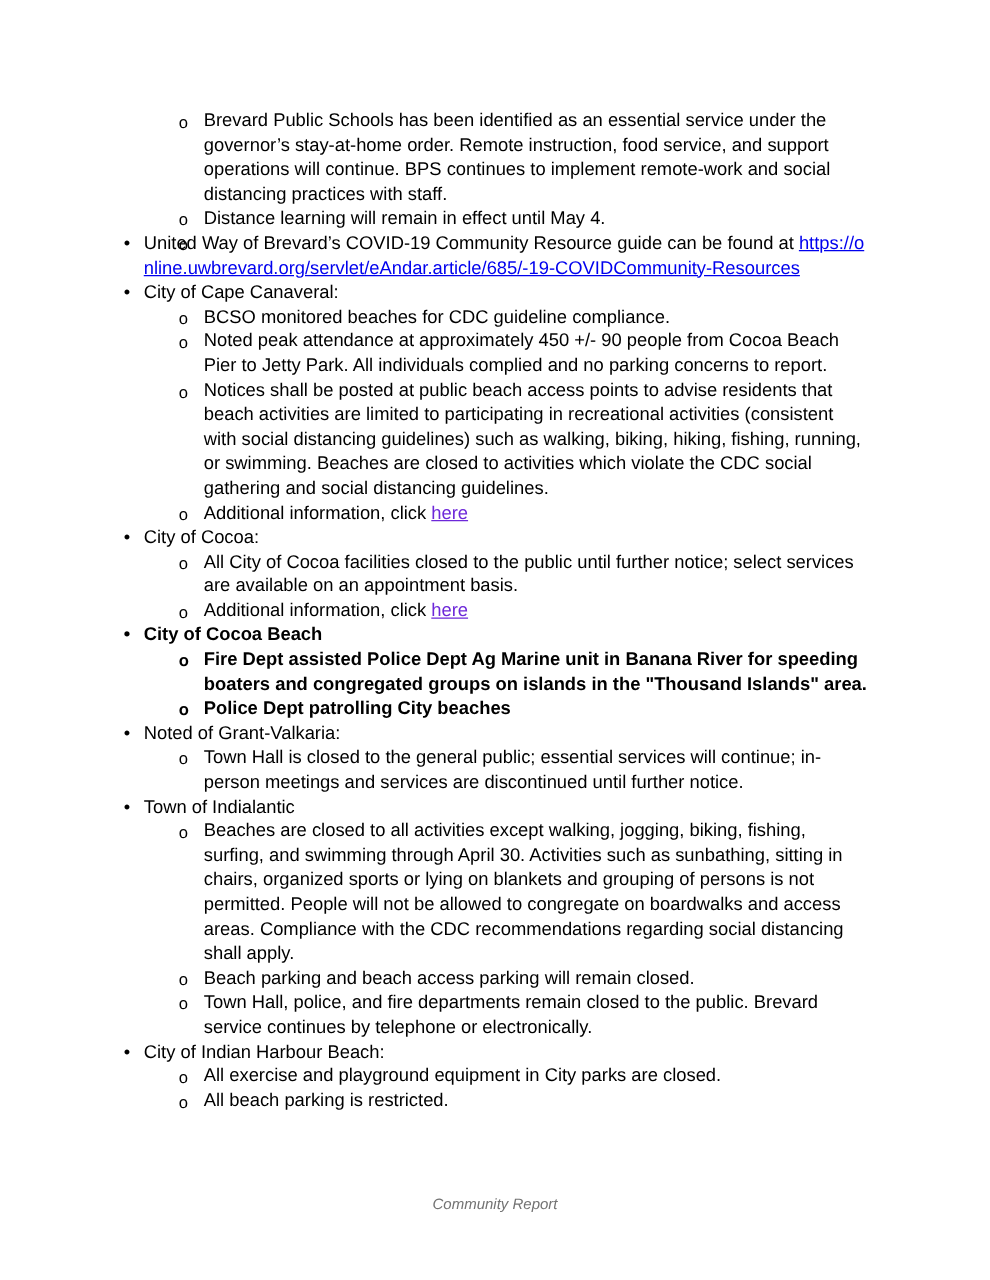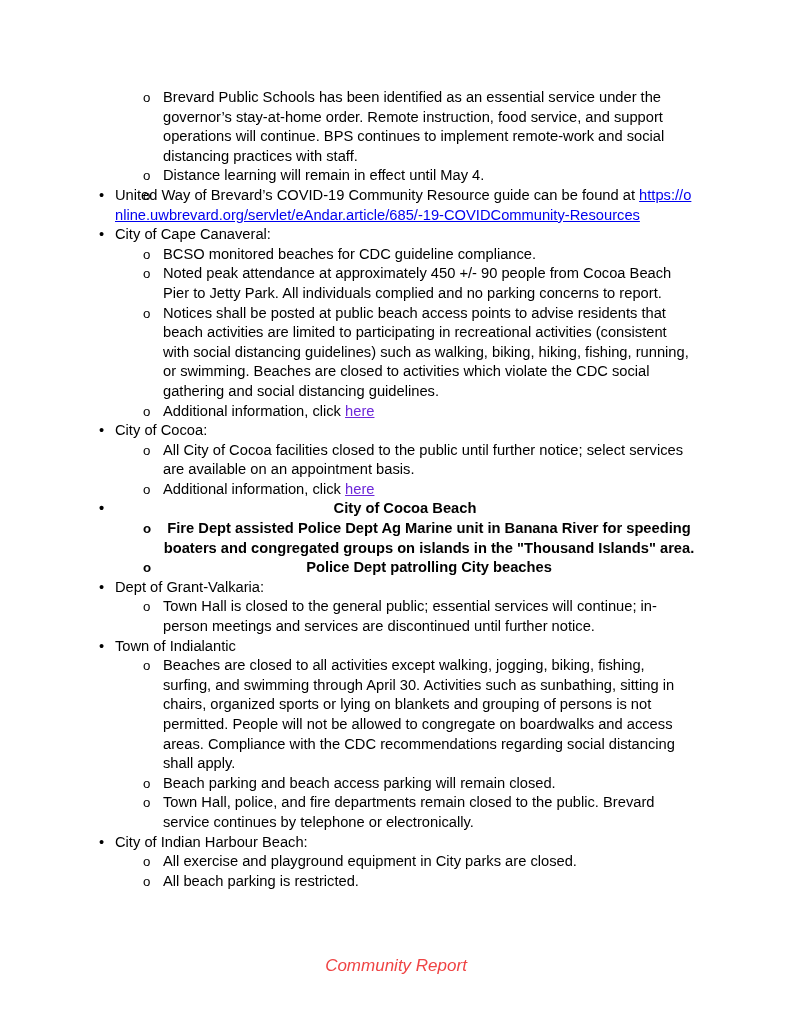--- a/index.html
+++ b/index.html
@@ -64,21 +64,21 @@
     display: block;
   }
   li.b2 > .marker {
     position: absolute;
     left: 143px;
     top: 0;
     font-size: 13.3px;
     line-height: 20.4px;
     width: 12px;
   }
-  .bold, .bold .txt { font-weight: bold; text-align: center; }
+  .bold, .bold .txt { font-weight: bold; }
   .gap-before { margin-top: 9px; }
   a.link {
     color: #6d28d9;
     text-decoration: underline;
   }
   a.url {
     color: #0000ee;
     text-decoration: underline;
     word-break: break-all;
   }
@@ -88,22 +88,22 @@
     line-height: 0;
   }
   .footer {
     position: absolute;
     left: 0;
     right: 0;
     top: 956px;
     text-align: center;
     font-family: "Liberation Sans", sans-serif;
     font-style: italic;
-    font-size: 17px;
-    color: #ef4444;
+    font-size: 12px;
+    color: #737373;
   }
 </style>
 </head>
 <body>
 
 <div class="page">
   <div class="content">
     <ul class="lvl1" id="block-list">
         <li class="b2">
           <span class="marker">o</span>
@@ -159,21 +159,21 @@
         <li class="b2 bold">
           <span class="marker">o</span>
           <span class="txt">Fire Dept assisted Police Dept Ag Marine unit in Banana River for speeding boaters and congregated groups on islands in the "Thousand Islands" area.</span>
         </li>
         <li class="b2 bold">
           <span class="marker">o</span>
           <span class="txt">Police Dept patrolling City beaches</span>
         </li>
         <li class="b1">
           <span class="marker">•</span>
-          <span class="txt">Dept of Grant-Valkaria:</span>
+          <span class="txt">Noted of Grant-Valkaria:</span>
         </li>
         <li class="b2">
           <span class="marker">o</span>
           <span class="txt">Town Hall is closed to the general public; essential services will continue; in-person meetings and services are discontinued until further notice.</span>
         </li>
         <li class="b1 gap-before">
           <span class="marker">•</span>
           <span class="txt">Town of Indialantic</span>
         </li>
         <li class="b2">

